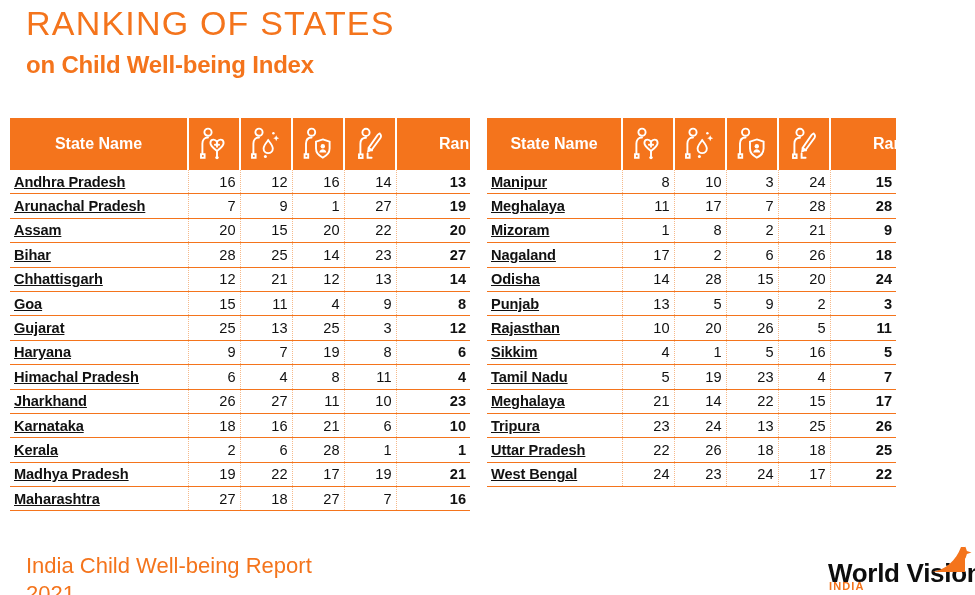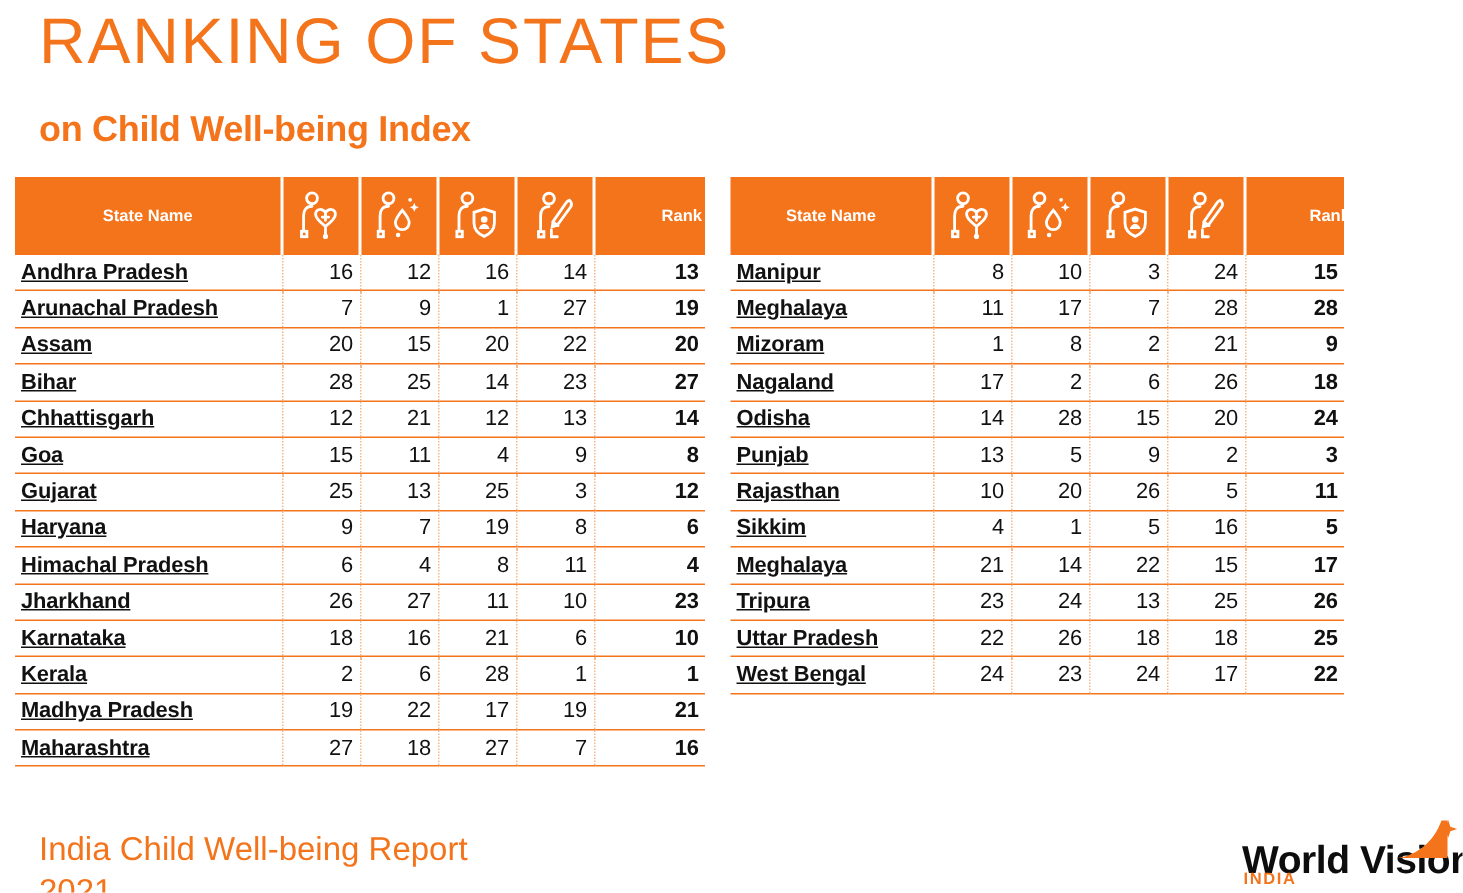--- a/index.html
+++ b/index.html
@@ -11,53 +11,53 @@
     height: 595px;
     background: #ffffff;
     font-family: "Liberation Sans", sans-serif;
     overflow: hidden;
     position: relative;
   }
 
   
   #header { position: absolute; left: 26px; top: 6px; }
   #title {
-    font-size: 43px;
+    font-size: 34px;
     letter-spacing: 1.2px;
     color: #F4741C;
     font-weight: 300;
     line-height: 1.05;
     white-space: nowrap;
   }
   #subtitle {
     font-size: 24px;
     color: #F4741C;
     font-weight: bold;
-    margin-top: 22px;
+    margin-top: 9px;
     letter-spacing: -0.2px;
     white-space: nowrap;
   }
 
   
   .table-block { position: absolute; top: 118px; }
   #table-left  { left: 10px;  width: 460px; }
   #table-right { left: 487px; width: 409px; }
 
   table.rank-table {
     border-collapse: collapse;
     width: 100%;
     table-layout: fixed;
   }
 
   
   table.rank-table thead th {
     background: #F4741C;
     color: #ffffff;
     font-weight: bold;
-    font-size: 11px;
+    font-size: 16px;
     height: 52px;
     padding: 0;
     text-align: center;
     vertical-align: middle;
     border-right: 2px solid #ffffff;
     border-bottom: 0;
   }
   table.rank-table thead th:last-child { border-right: 0; padding-left: 42px; }
 
   .icon-cell svg { display: block; margin: 0 auto; }
@@ -435,20 +435,28 @@
         </tr>
         <tr>
           <td class="state-cell">Sikkim</td>
           <td class="num-cell">4</td>
           <td class="num-cell">1</td>
           <td class="num-cell">5</td>
           <td class="num-cell">16</td>
           <td class="rank-cell">5</td>
         </tr>
         <tr>
+          <td class="state-cell">Tamil Nadu</td>
+          <td class="num-cell">5</td>
+          <td class="num-cell">19</td>
+          <td class="num-cell">23</td>
+          <td class="num-cell">4</td>
+          <td class="rank-cell">7</td>
+        </tr>
+        <tr>
           <td class="state-cell">Meghalaya</td>
           <td class="num-cell">21</td>
           <td class="num-cell">14</td>
           <td class="num-cell">22</td>
           <td class="num-cell">15</td>
           <td class="rank-cell">17</td>
         </tr>
         <tr>
           <td class="state-cell">Tripura</td>
           <td class="num-cell">23</td>

